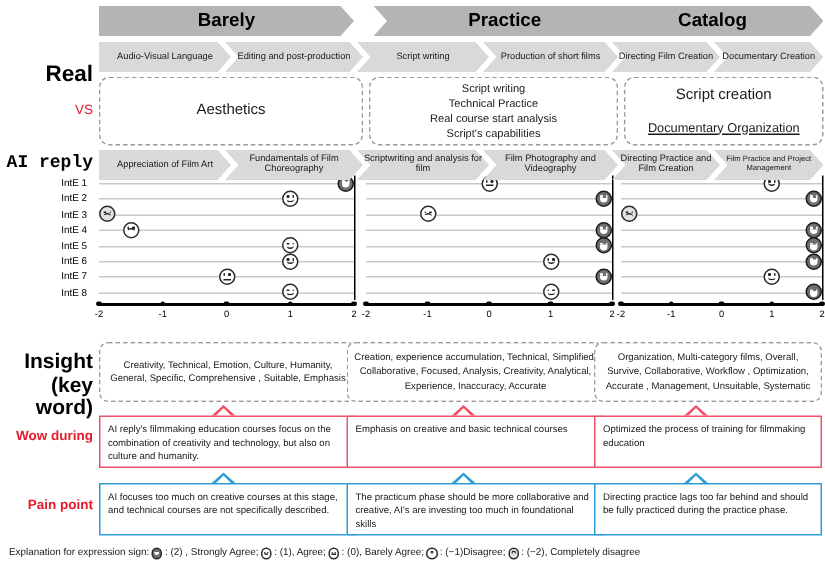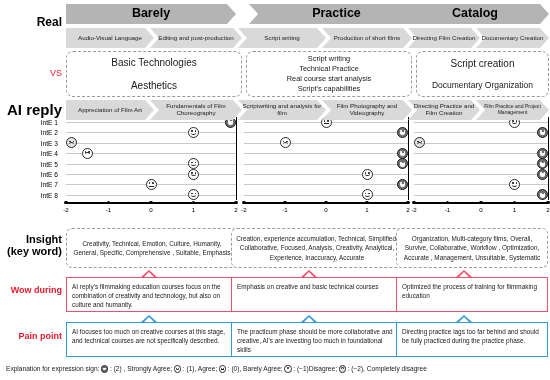--- a/index.html
+++ b/index.html
@@ -130,24 +130,24 @@
   .legend .lf.p1 .m{border-bottom:1px solid #222;border-radius:0 0 5px 5px;}
   .legend .lf.p0 .m{border-bottom:1px solid #222;}
   .legend .lf.n1 .m{border-top:1px solid #222;border-radius:5px 5px 0 0;bottom:1.1px;}
   .legend .lf.n2{background:#e2e2e2;} .legend .lf.n2 .m{border-top:1px solid #222;border-radius:5px 5px 0 0;bottom:1.1px;}
 </style>
 </head>
 <body>
 
 <div class="wrap">
 
-  <div class="rowlabel" style="top:16px;font-size:12px;">Real</div>
+  <div class="rowlabel" style="top:42px;font-size:15px;">Real</div>
   <div class="rowlabel vslabel" style="top:68px;font-size:9px;">VS</div>
-  <div class="rowlabel" style="top:102px;font-size:15px;">AI reply</div>
-  <div class="rowlabel" style="top:233px;font-size:11px;">
+  <div class="rowlabel" style="top:102px;font-size:12px;font-family:Liberation Mono, monospace;">AI reply</div>
+  <div class="rowlabel" style="top:233px;font-size:14px;">
     <div>Insight</div>
     <div>(key word)</div>
   </div>
   <div class="rowlabel wowlabel" style="top:285px;">Wow during</div>
   <div class="rowlabel painlabel" style="top:331px;">Pain point</div>
 
   <div class="catalog">
     <div class="chev" style="left:66px;top:4px;width:170px;">
       <span class="ctxt">Barely</span>
       </div>
@@ -174,32 +174,31 @@
       </div>
     <div class="chev notch" style="left:408px;top:28px;width:72px;">
       <span class="ctxt">Directing Film Creation</span>
       </div>
     <div class="chev notch" style="left:476px;top:28px;width:73px;">
       <span class="ctxt">Documentary Creation</span>
       </div>
   </div>
 
   <div class="vsbox big" style="left:66px;top:51px;width:176px;height:46px;">
-    <div style="margin-bottom:9px;">Basic Technologies</div>
     <div>Aesthetics</div>
   </div>
   <div class="vsbox mid" style="left:246px;top:51px;width:166px;height:46px;">
     <div>Script writing</div>
     <div>Technical Practice</div>
     <div>Real course start analysis</div>
     <div>Script's  capabilities</div>
   </div>
   <div class="vsbox big" style="left:416px;top:51px;width:133px;height:46px;">
     <div style="margin-bottom:9px;">Script creation</div>
-    <div style="font-size:8.5px;">Documentary Organization</div>
+    <div style="font-size:8.5px;text-decoration:underline;">Documentary Organization</div>
   </div>
 
   <div class="ai">
     <div class="chev" style="left:66px;top:100px;width:88px;">
       <span class="ctxt">Appreciation of Film Art</span>
       </div>
     <div class="chev notch" style="left:150px;top:100px;width:92px;">
       <span class="ctxt">Fundamentals of Film Choreography</span>
       </div>
     <div class="chev notch" style="left:238px;top:100px;width:88px;">

